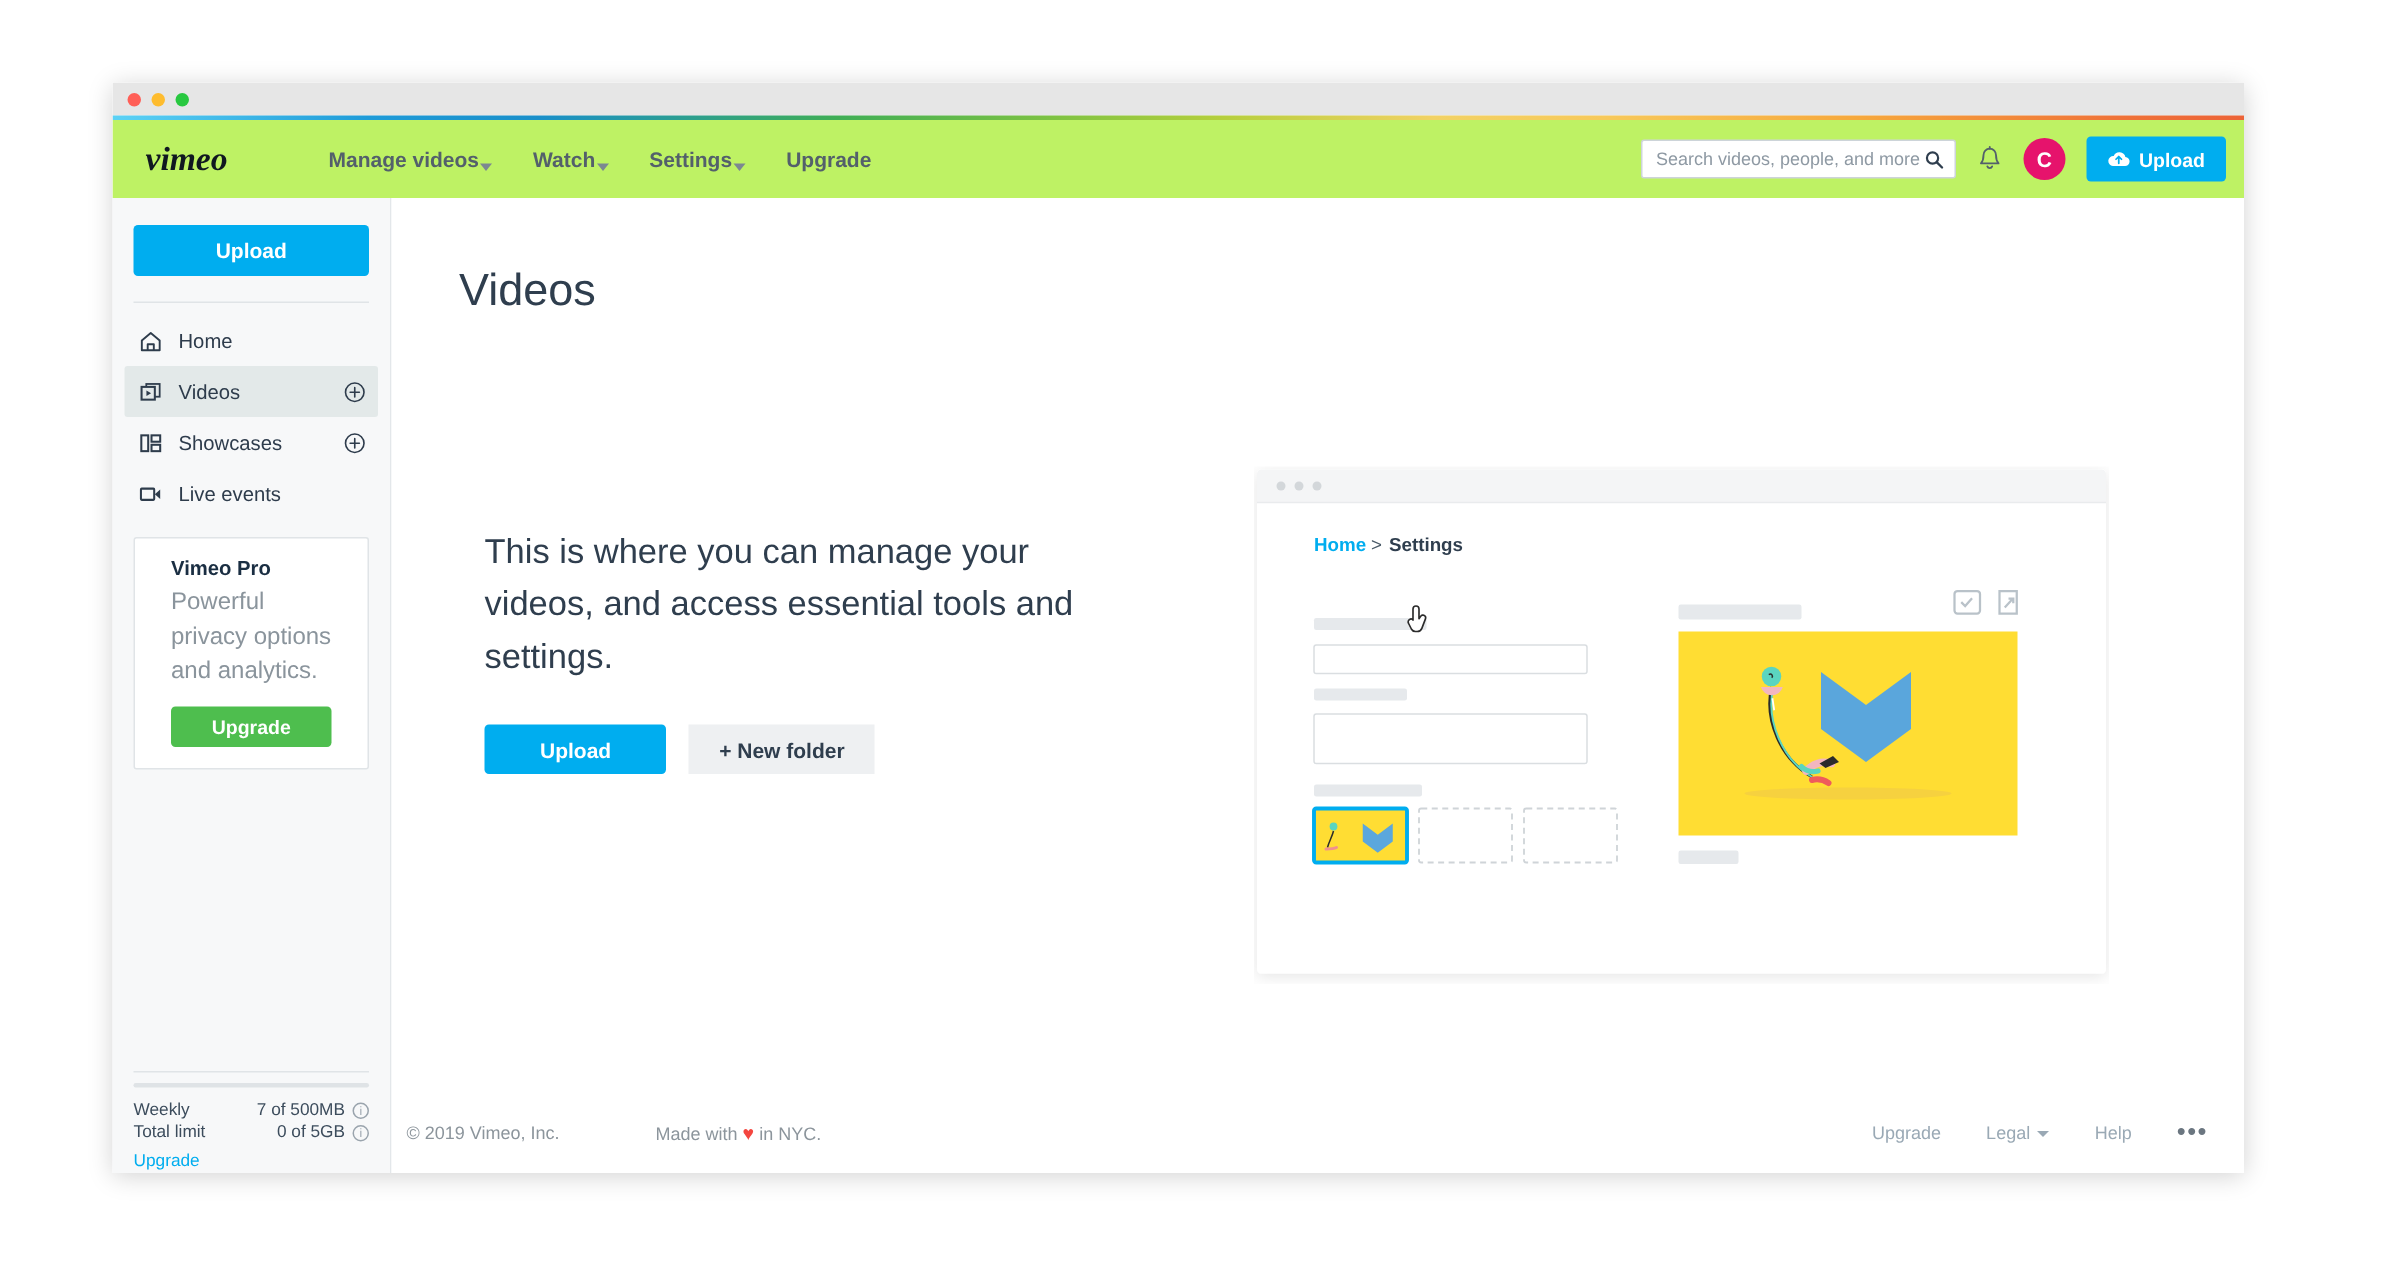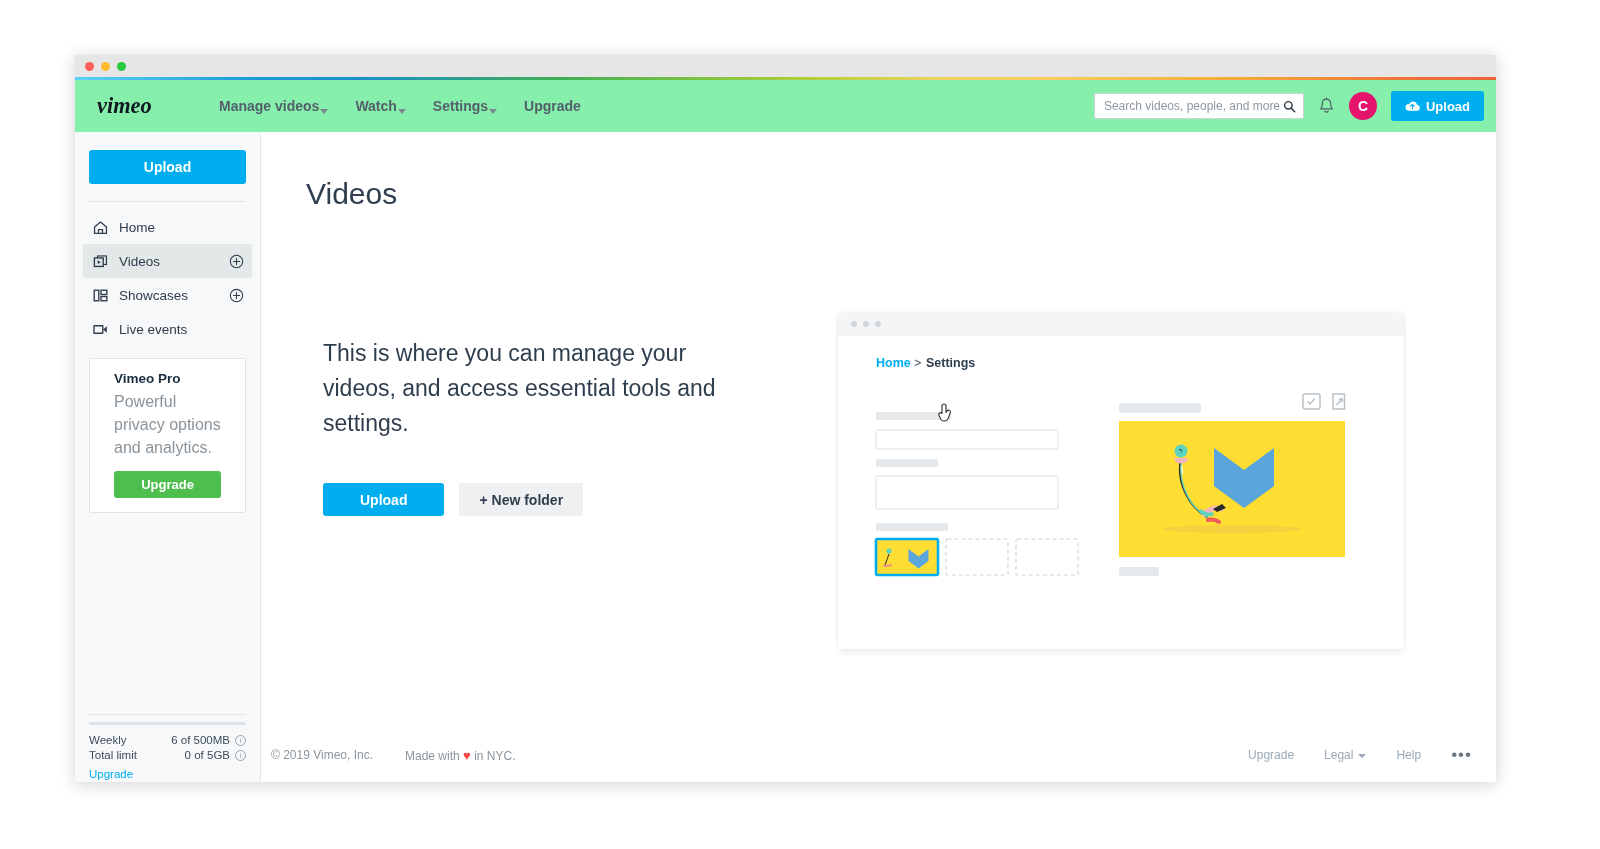--- a/index.html
+++ b/index.html
@@ -34,21 +34,21 @@
     height: 3px;
     background: linear-gradient(to right,
       #5cd2f5 0%, #1f9bd8 12%, #1a8fc9 20%,
       #3fae55 34%, #7dc242 44%, #b5cf3c 52%,
       #f2d264 62%, #f7c95a 70%, #f6a83c 82%, #ef7338 94%, #ec6337 100%);
   }
 
   
   #topnav {
     height: 52px;
-    background: #86efac;
+    background: #bef264;
     display: flex; align-items: center;
     padding: 0 12px 0 22px;
   }
   #vimeo-logo { width: 96px; height: 26px; flex: 0 0 auto; }
   #primary-nav { display: flex; align-items: center; gap: 27px; margin-left: 26px; }
   .nav-link {
     font-size: 14px; font-weight: bold; color: #53606b;
     display: flex; align-items: flex-end; gap: 1px;
     cursor: pointer; white-space: nowrap;
   }
@@ -147,21 +147,21 @@
   }
   #storage-upgrade-link {
     font-size: 11.5px; color: #00adef; cursor: pointer; margin-top: 2px; display: inline-block;
   }
 
   
   #main { flex: 1; position: relative; background: #ffffff; display: flex; flex-direction: column; }
   #page-title { font-size: 30px; color: #2f3e4e; font-weight: normal; padding: 45px 0 0 45px; }
   #main-inner { flex: 1; position: relative; }
   #empty-copy {
-    position: absolute; left: 62px; top: 125px; width: 420px;
+    position: absolute; left: 62px; top: 139px; width: 420px;
     font-size: 23px; line-height: 1.52; color: #2f3e4e;
   }
   #empty-actions { position: absolute; left: 62px; top: 272px; display: flex; gap: 15px; }
   #empty-upload-btn {
     height: 33px; padding: 0 37px;
     background: #00adef; color: #fff; border: 0; border-radius: 3px;
     font-family: inherit; font-size: 14px; font-weight: bold; cursor: pointer;
   }
   #new-folder-btn {
     height: 33px; padding: 0 20px;
@@ -171,21 +171,21 @@
 
   
   #illustration { position: absolute; left: 575px; top: 100px; width: 570px; height: 345px; }
 
   
   #footer {
     height: 54px; display: flex; align-items: center;
     padding: 0 24px 0 10px; font-size: 12px; color: #8c959c;
     border-top: 0;
   }
-  .footer-left { display: flex; align-items: center; gap: 32px; }
+  .footer-left { display: flex; align-items: center; gap: 64px; }
   .footer-right { margin-left: auto; display: flex; align-items: center; gap: 30px; }
   .footer-link { color: #9aa9b5; cursor: pointer; display: flex; align-items: center; gap: 5px; }
   .footer-caret {
     width: 0; height: 0;
     border-left: 4px solid transparent;
     border-right: 4px solid transparent;
     border-top: 4px solid #9aa9b5;
     margin-top: 2px;
   }
   #footer-more {
@@ -313,21 +313,21 @@
         <div id="pro-desc">Powerful privacy options and analytics.</div>
         <button id="pro-upgrade-btn">Upgrade</button>
       </div>
 
       <div id="storage-block">
         <div class="side-divider"></div>
         <div id="storage-bar-track"></div>
 
         <div class="storage-row">
           <span class="sr-label">Weekly</span>
-          <span class="sr-value">6 of 500MB</span>
+          <span class="sr-value">7 of 500MB</span>
           <span class="info-dot">i</span>
         </div>
         <div class="storage-row">
           <span class="sr-label">Total limit</span>
           <span class="sr-value">0 of 5GB</span>
           <span class="info-dot">i</span>
         </div>
         <span id="storage-upgrade-link">Upgrade</span>
       </div>
     </aside>

